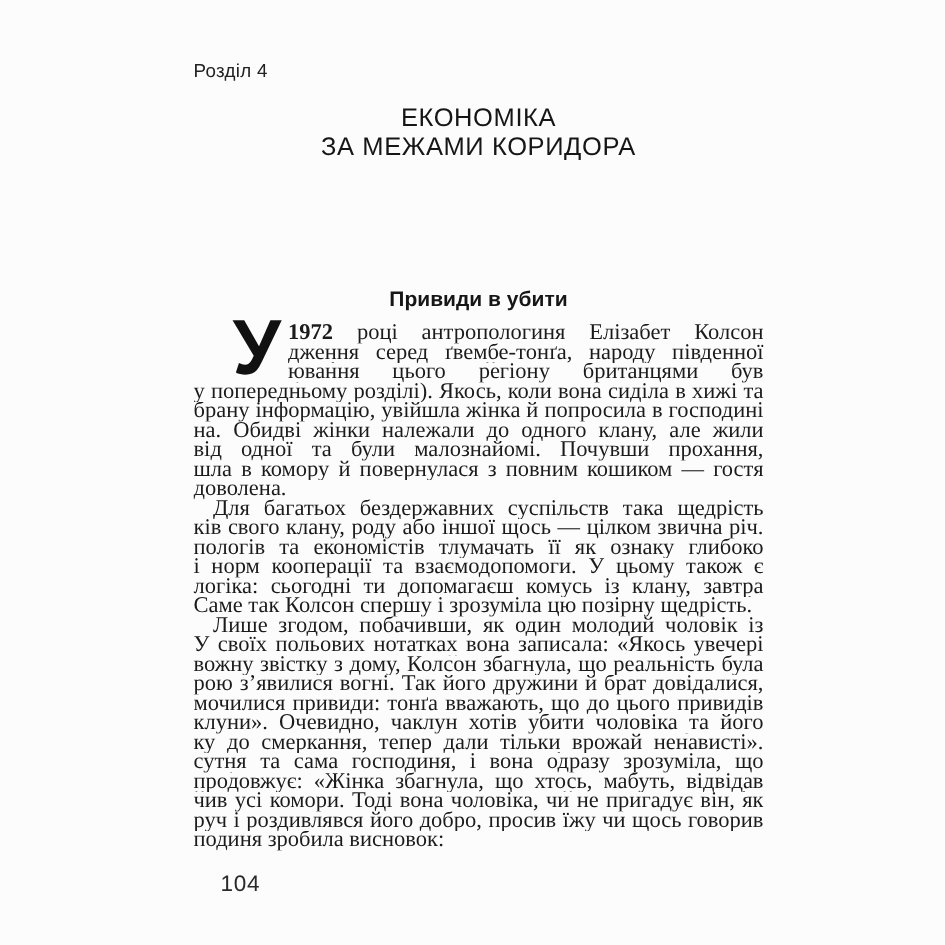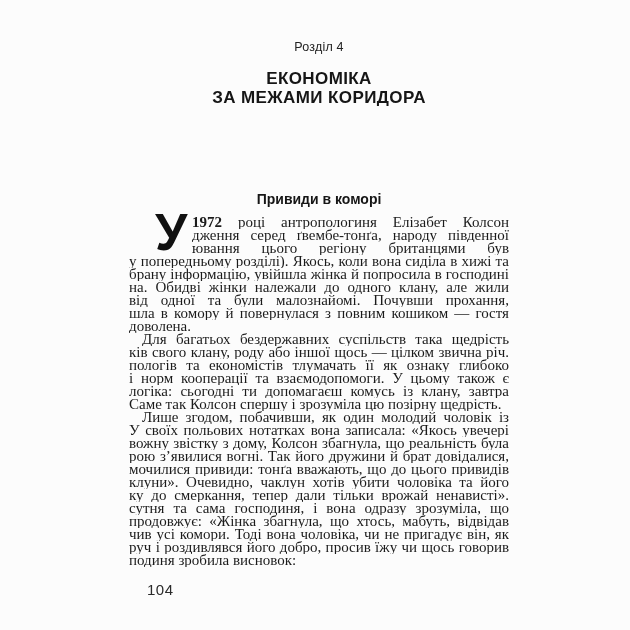--- a/index.html
+++ b/index.html
@@ -7,31 +7,31 @@
     position:relative;
     width:630px;height:630px;
     background:#fcfcfc;
     overflow:hidden;
     color:#1b1b1b;
     font-family:"Liberation Serif", serif;
   }
   
   .chapter-label{
     position:absolute;left:129px;top:40px;width:380px;
-    text-align:center;
+    text-align:left;
     font-family:"Liberation Sans", sans-serif;
     font-size:12.5px;line-height:14px;
     color:#222;
     letter-spacing:0.2px;
   }
   .chapter-title{
     position:absolute;left:99px;top:69px;width:440px;
     text-align:center;
     font-family:"Liberation Sans", sans-serif;
-    font-weight:bold;
+    font-weight:normal;
     font-size:17px;line-height:19px;
     letter-spacing:0.4px;
     color:#161616;
   }
   
   .section-heading{
     position:absolute;left:129px;top:192px;width:380px;
     text-align:center;
     font-family:"Liberation Sans", sans-serif;
     font-weight:bold;
@@ -77,21 +77,21 @@
 
 <div class="page">
 
   <div class="chapter-label">Розділ 4</div>
 
   <div class="chapter-title">
     <div>ЕКОНОМІКА</div>
     <div>ЗА МЕЖАМИ КОРИДОРА</div>
   </div>
 
-  <div class="section-heading">Привиди в коморі</div>
+  <div class="section-heading">Привиди в убити</div>
 
   <div class="body-text">
     <span class="drop-cap">У</span>
 
   <div class="body-line dropcap-pad"><b>1972</b><span> році антропологиня Елізабет Колсон проводила польові дослі-</span></div>
       <div class="body-line dropcap-pad">дження серед ґвембе-тонґа, народу південної Замбії, який до заво-</div>
       <div class="body-line dropcap-pad">ювання цього регіону британцями був бездержавним (див. мапу 7</div>
       <div class="body-line">у попередньому розділі). Якось, коли вона сиділа в хижі та проглядала зі-</div>
       <div class="body-line">брану інформацію, увійшла жінка й попросила в господині трохи зер-</div>
       <div class="body-line">на. Обидві жінки належали до одного клану, але жили доволі далеко одна</div>

